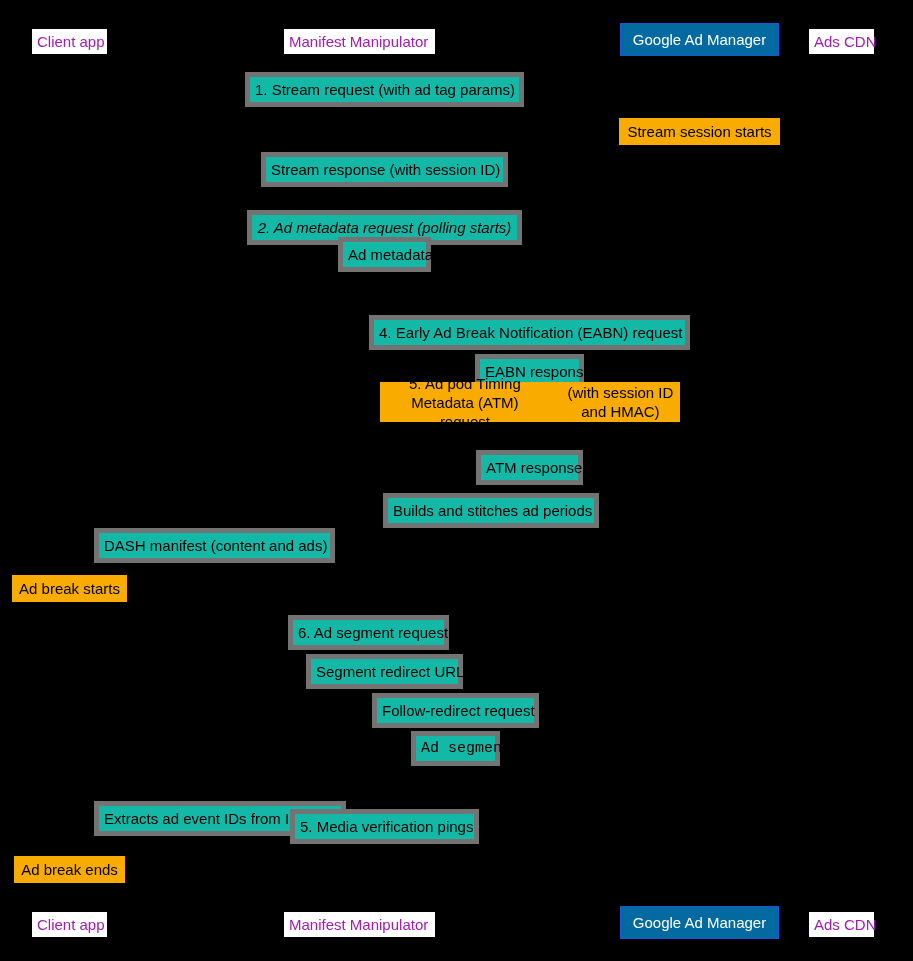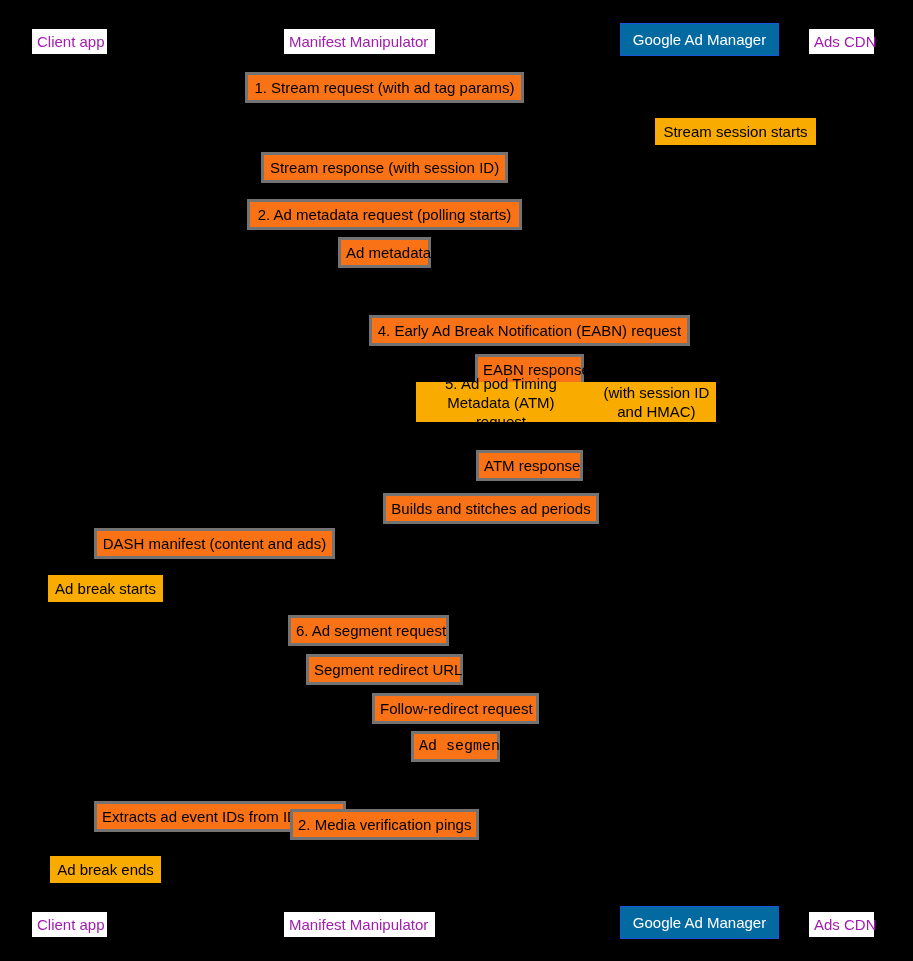--- a/index.html
+++ b/index.html
@@ -32,30 +32,29 @@
     color: #a21caf;
     border: 1px solid #000000;
   }
   .lifeline-label.accent {
     background: #0369a1;
     color: #ffffff;
     border: 1px solid #1a56db;
     font-size: 15px;
   }
   .msg {
-    background: #f97316;
+    background: #14b8a6;
     color: #000000;
-    border: 3px solid #737373;
+    border: 5px solid #737373;
     text-align: center;
   }
   .msg.highlight {
     background: #f9ab00;
     color: #000000;
     border: 1px solid #f9ab00;
-    margin-left: 36px;
   }
   .msg.two-line {
     white-space: normal;
     line-height: 19px;
   }
 </style>
 </head>
 <body>
 
 <div id="diagram">
@@ -63,32 +62,32 @@
     <div class="node lifeline-label" style="left: 283px; top: 28px; width: 153px;">Manifest Manipulator</div>
     <div class="node lifeline-label accent" style="left: 620px; top: 23px; width: 159px; height: 33px; display: flex; flex-direction: column; align-items: center; justify-content: center;">Google Ad Manager</div>
     <div class="node lifeline-label" style="left: 808px; top: 28px; width: 67px;">Ads CDN</div>
     <div class="node lifeline-label" style="left: 31px; top: 911px; width: 77px;">Client app</div>
     <div class="node lifeline-label" style="left: 283px; top: 911px; width: 153px;">Manifest Manipulator</div>
     <div class="node lifeline-label accent" style="left: 620px; top: 906px; width: 159px; height: 33px; display: flex; flex-direction: column; align-items: center; justify-content: center;">Google Ad Manager</div>
     <div class="node lifeline-label" style="left: 808px; top: 911px; width: 67px;">Ads CDN</div>
     <div class="node msg" style="left: 245px; top: 72px; width: 279px;">1. Stream request (with ad tag params)</div>
     <div class="node msg highlight" style="left: 619px; top: 118px; width: 161px;">Stream session starts</div>
     <div class="node msg" style="left: 261px; top: 152px; width: 247px;">Stream response (with session ID)</div>
-    <div class="node msg" style="left: 247px; top: 199px; width: 275px;">2. Ad metadata request (polling starts)</div>
+    <div class="node msg" style="left: 247px; top: 210px; width: 275px; font-style: italic;">2. Ad metadata request (polling starts)</div>
     <div class="node msg" style="left: 338px; top: 237px; width: 93px;">Ad metadata</div>
     <div class="node msg" style="left: 369px; top: 315px; width: 321px;">4. Early Ad Break Notification (EABN) request</div>
     <div class="node msg" style="left: 475px; top: 354px; width: 109px;">EABN response</div>
     <div class="node msg highlight two-line" style="left: 380px; top: 382px; width: 300px; height: 40px; display: flex; flex-direction: row; align-items: center; justify-content: center; gap: 23px;">
       <span>5. Ad pod Timing Metadata (ATM) request</span>
       <span>(with session ID and HMAC)</span>
     </div>
     <div class="node msg" style="left: 476px; top: 450px; width: 107px;">ATM response</div>
     <div class="node msg" style="left: 383px; top: 493px; width: 216px;">Builds and stitches ad periods</div>
     <div class="node msg" style="left: 94px; top: 528px; width: 241px;">DASH manifest (content and ads)</div>
     <div class="node msg highlight" style="left: 12px; top: 575px; width: 115px;">Ad break starts</div>
     <div class="node msg" style="left: 288px; top: 615px; width: 161px;">6. Ad segment request</div>
     <div class="node msg" style="left: 306px; top: 654px; width: 157px;">Segment redirect URL</div>
     <div class="node msg" style="left: 372px; top: 693px; width: 167px;">Follow-redirect request</div>
     <div class="node msg" style="left: 411px; top: 731px; width: 89px; font-family: Liberation Mono, monospace;">Ad segment</div>
     <div class="node msg" style="left: 94px; top: 801px; width: 252px;">Extracts ad event IDs from ID3 tags</div>
-    <div class="node msg" style="left: 290px; top: 809px; width: 189px;">2. Media verification pings</div>
+    <div class="node msg" style="left: 290px; top: 809px; width: 189px;">5. Media verification pings</div>
     <div class="node msg highlight" style="left: 14px; top: 856px; width: 111px;">Ad break ends</div>
   </div>
 
 </body></html>

